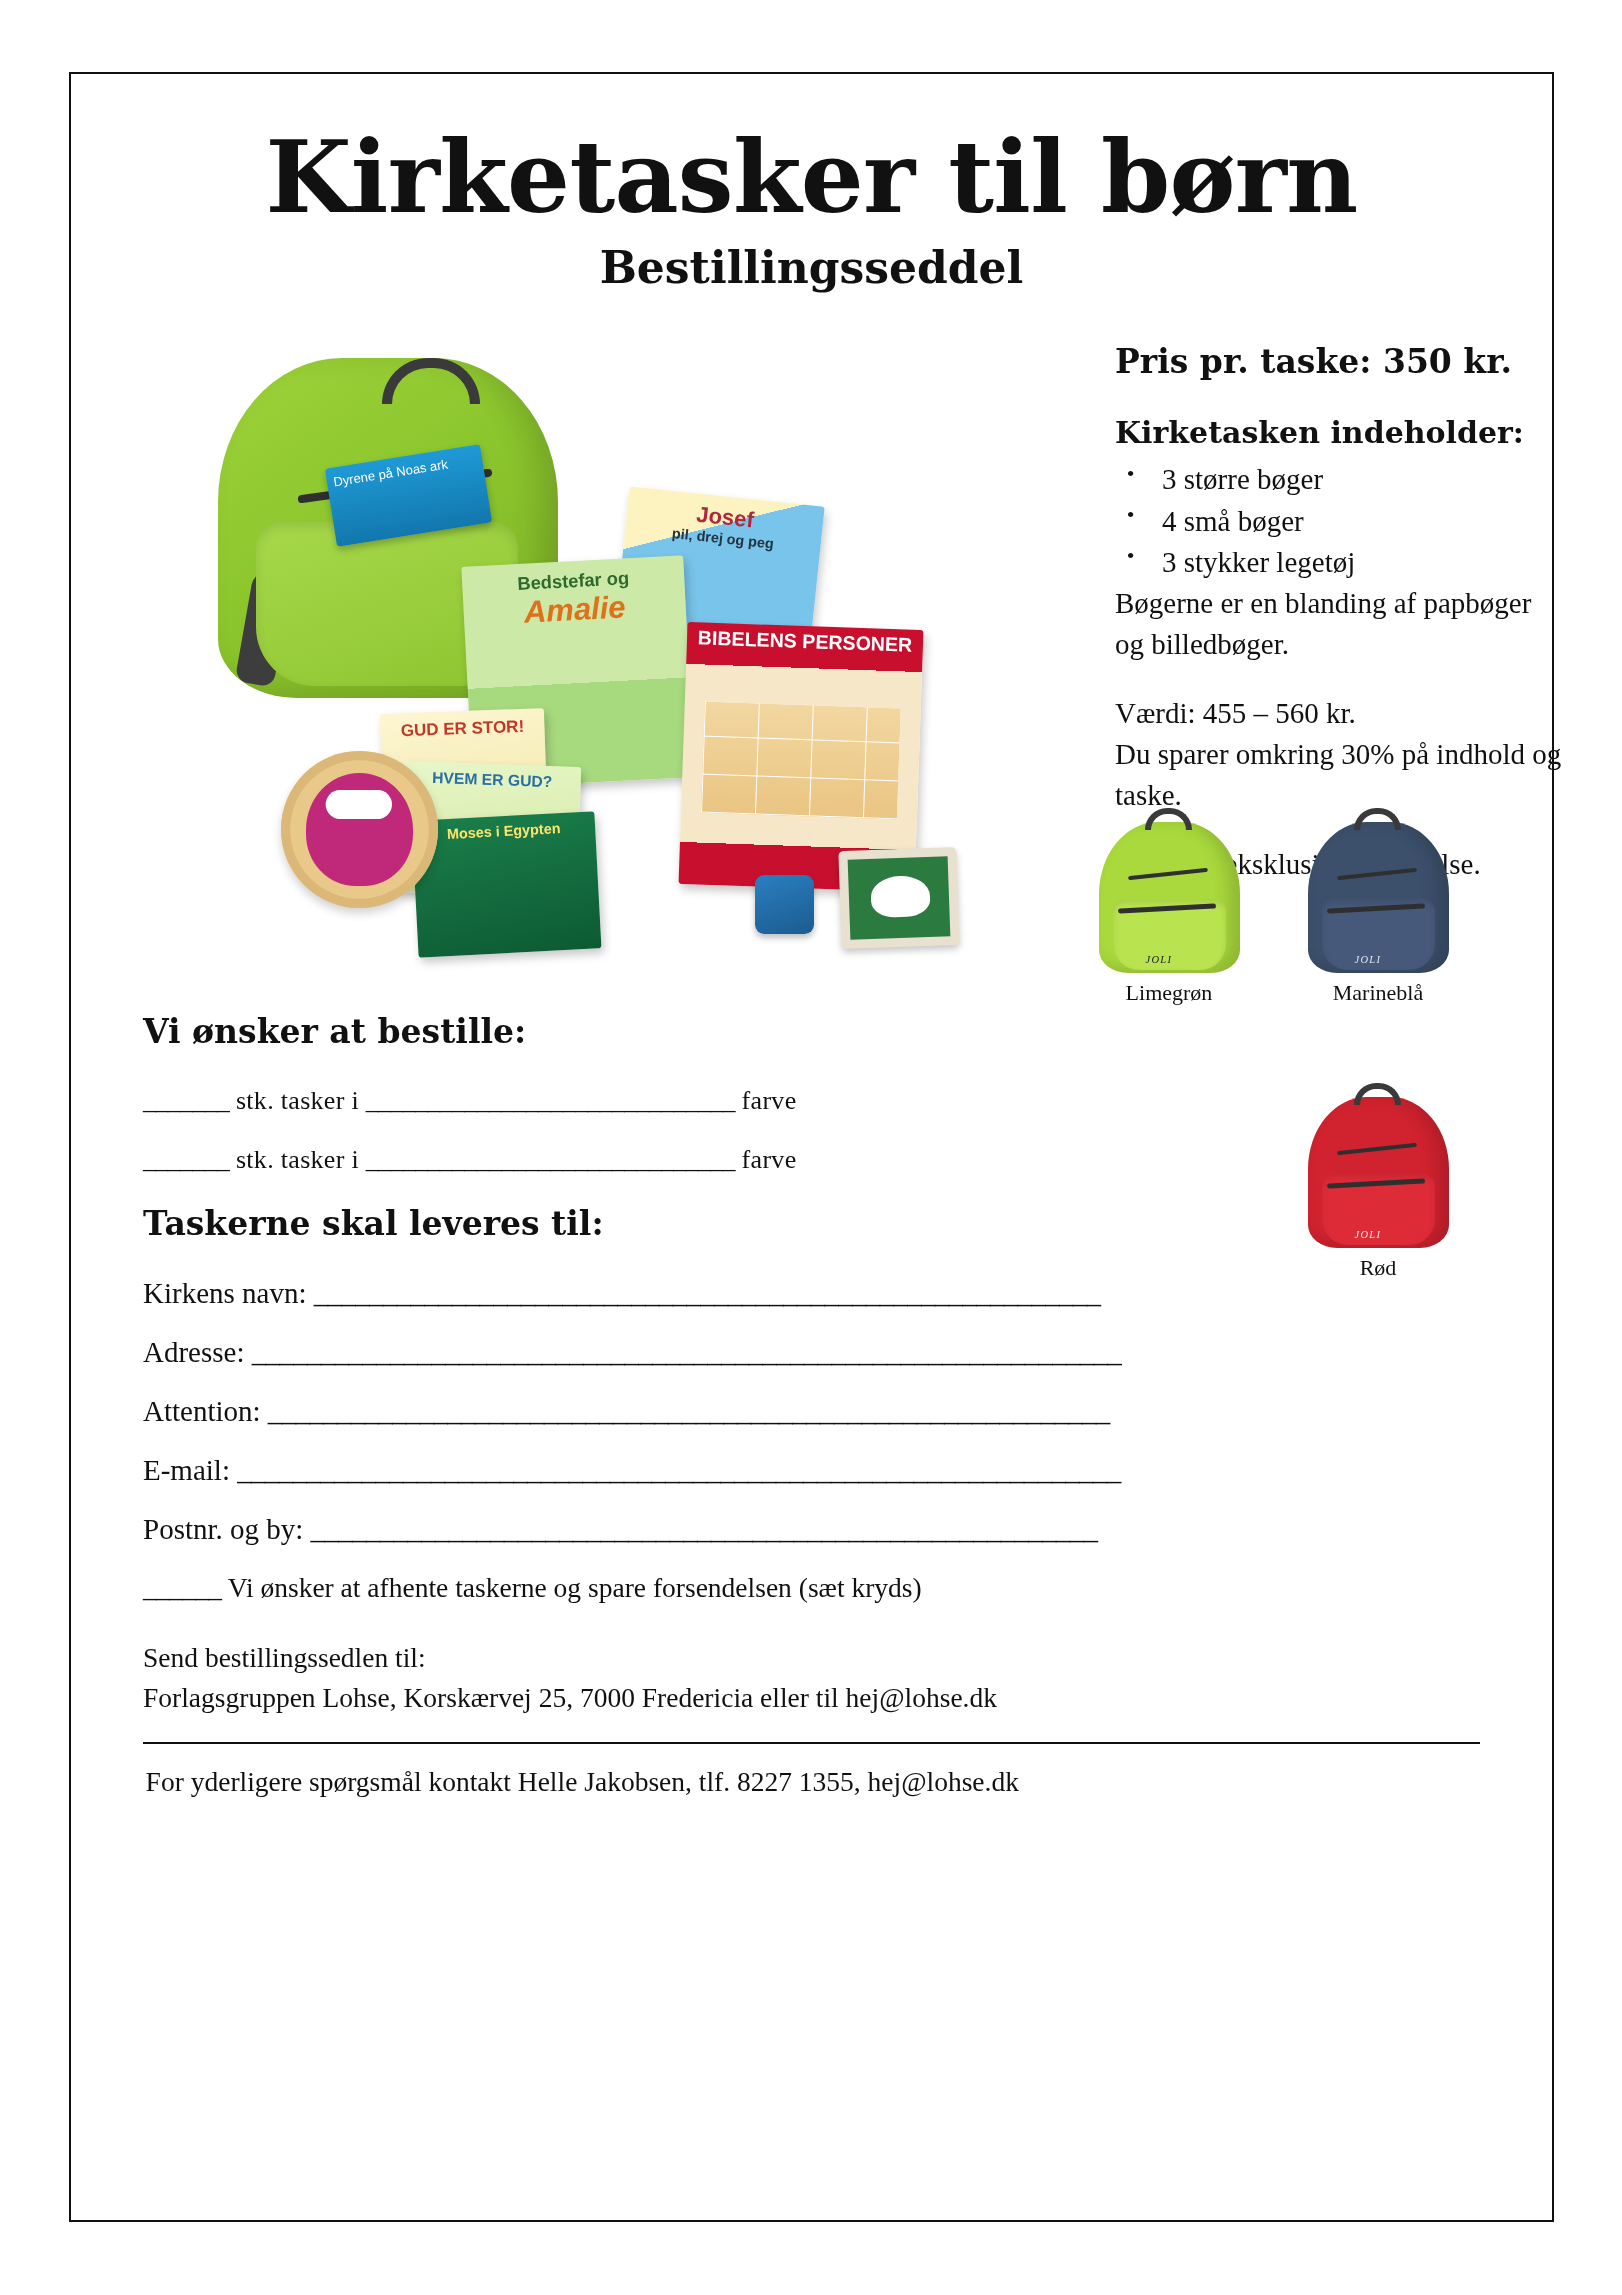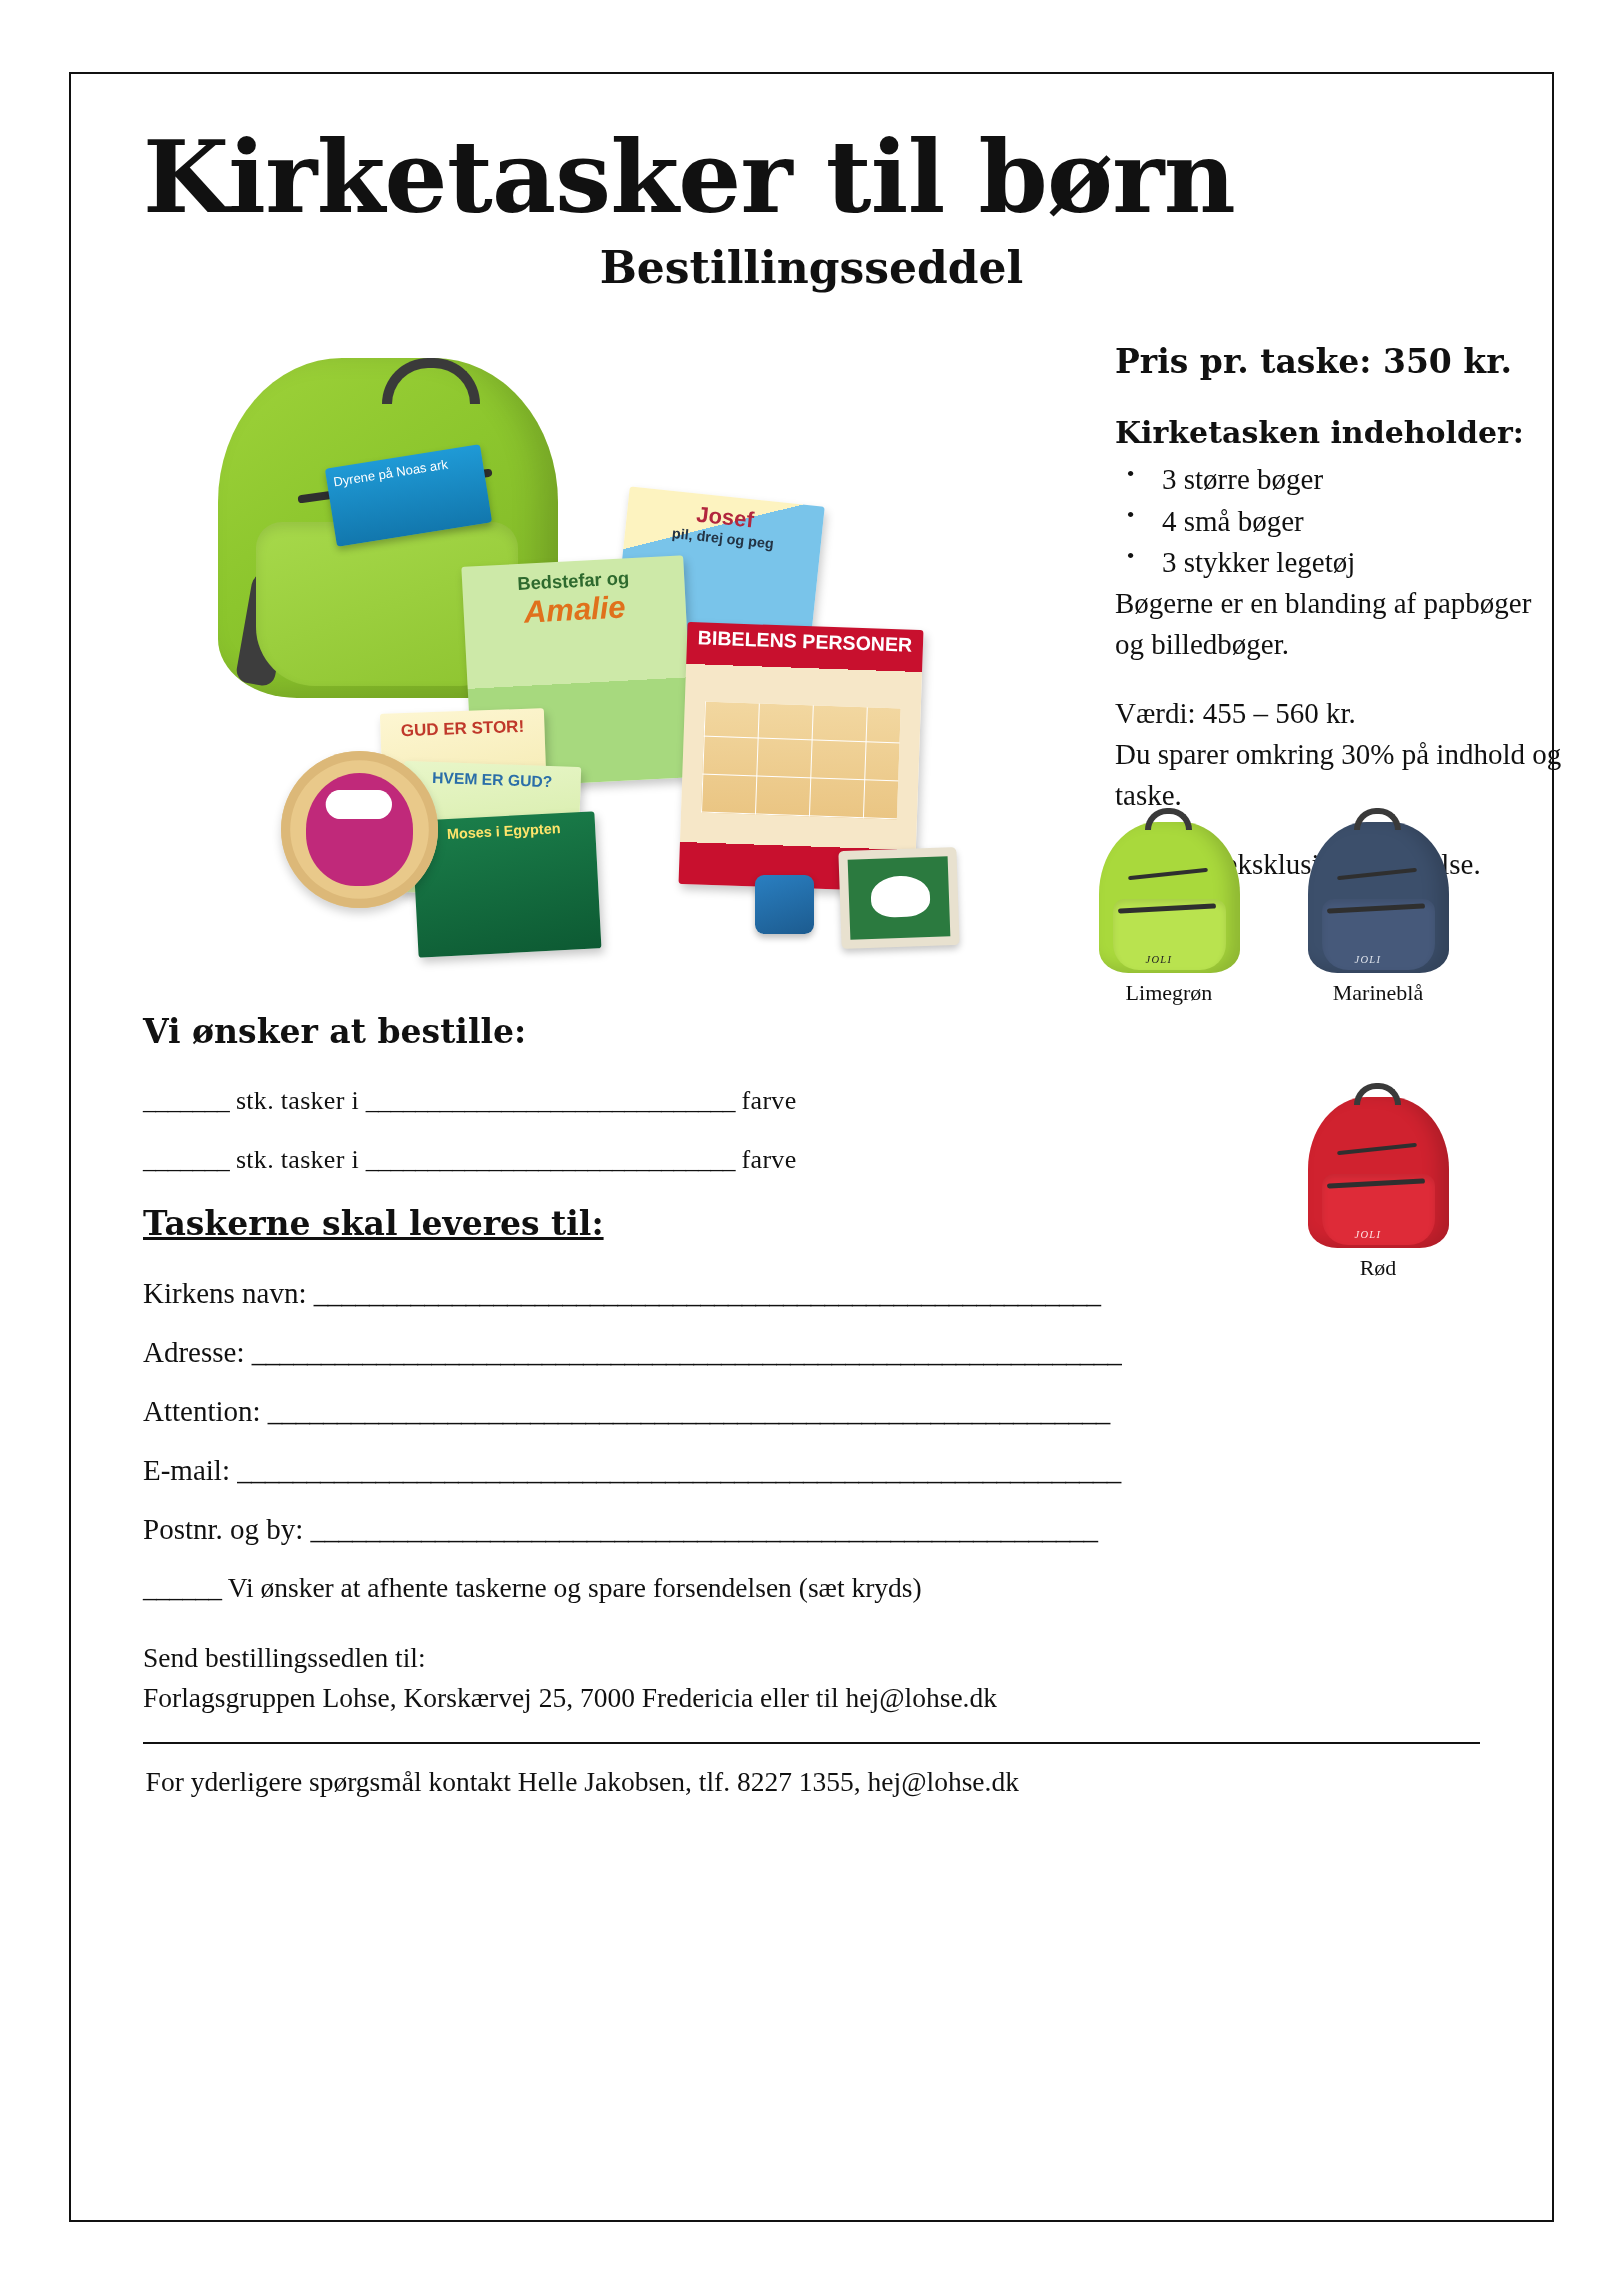--- a/index.html
+++ b/index.html
@@ -19,21 +19,21 @@
     background:#fff;
   }
   .inner {
     position:absolute;
     left:0; top:0; right:0; bottom:0;
     padding: 39px 72px;
   }
 
   
   .title {
-    text-align:left;
+    text-align:center;
     font-family:"DejaVu Serif", serif;
     font-weight:700;
     font-size:99px;
     line-height:1.05;
     letter-spacing:-0.7px;
     margin: 13px 0 0 0;
   }
   .subtitle {
     text-align:center;
     font-family:"DejaVu Serif", serif;
@@ -390,21 +390,21 @@
             <div class="mp" style="background:#de2b38;"></div>
             <div class="mz"></div>
             <div class="logo" style="color:#ffe3e3;">JOLI</div>
           </div>
           <div class="sw-label">Rød</div>
         </div>
       </div>
     </div>
 
     <div class="delivery">
-      <div class="h2" style="margin-bottom:34px;text-decoration:underline;">Taskerne skal leveres til:</div>
+      <div class="h2" style="margin-bottom:34px;">Taskerne skal leveres til:</div>
 
       <div class="field">
         <span>Kirkens navn:</span>
         <span class="dots">_________________________________________________________</span>
       </div>
       <div class="field">
         <span>Adresse:</span>
         <span class="dots">_______________________________________________________________</span>
       </div>
       <div class="field">

